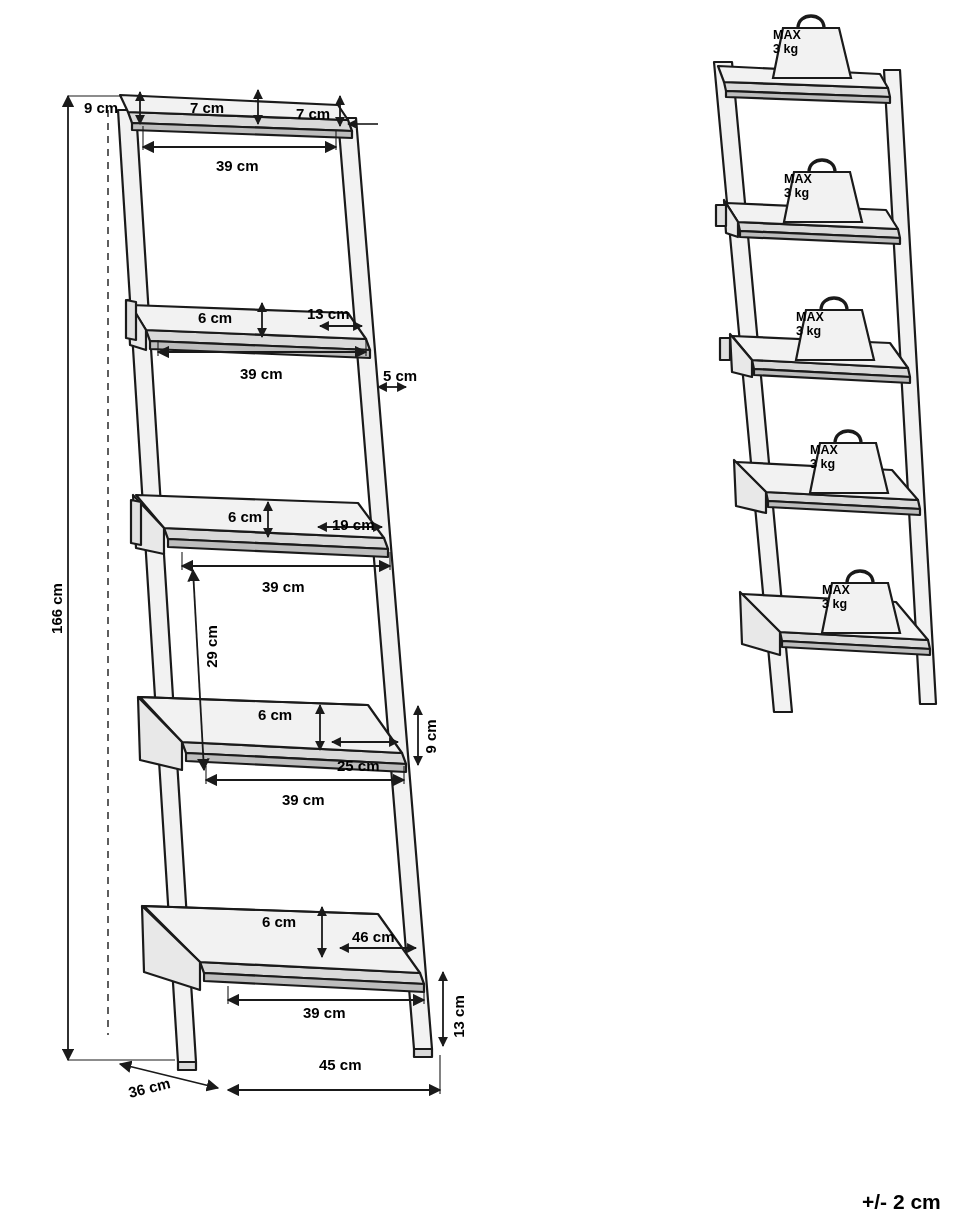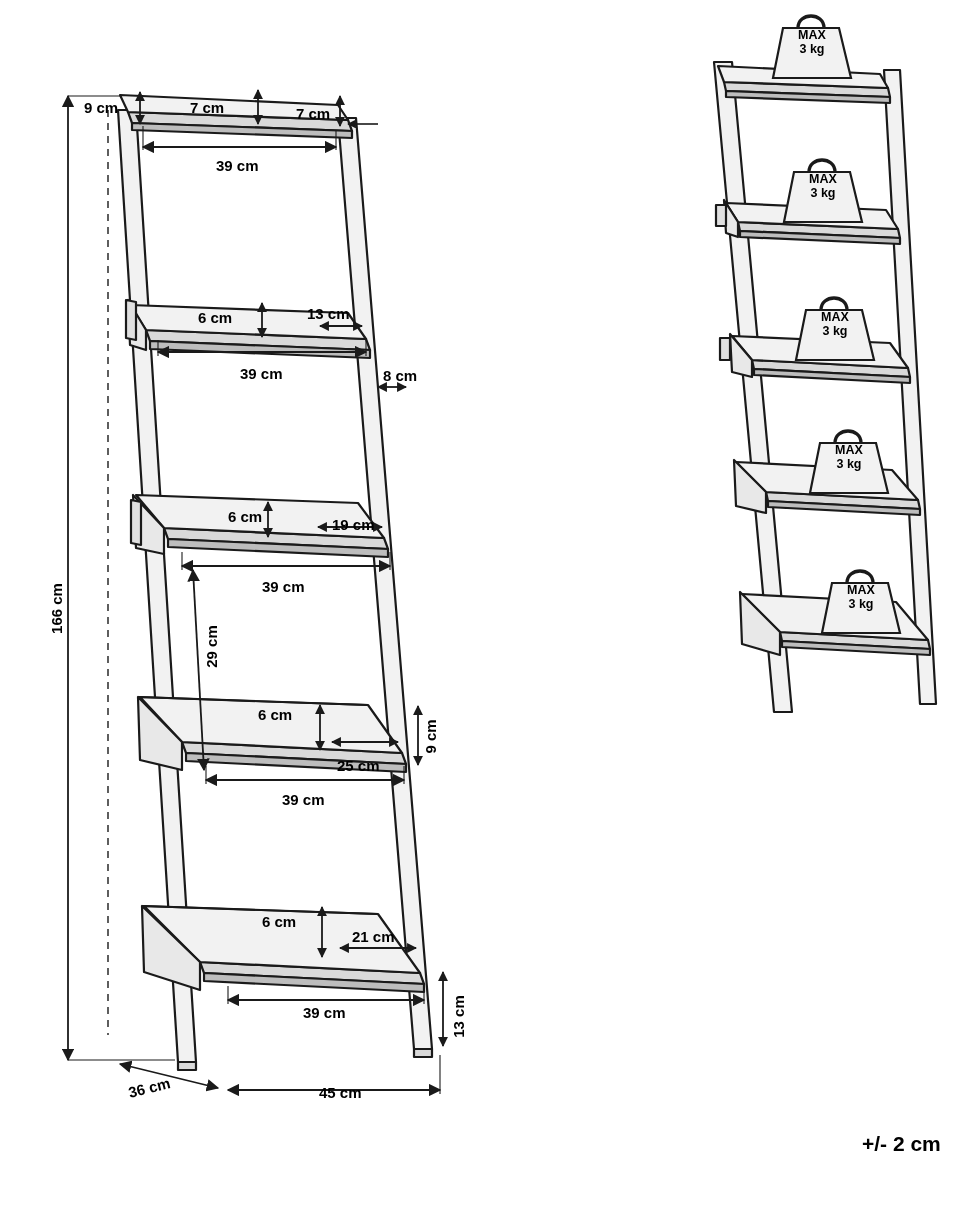--- a/index.html
+++ b/index.html
@@ -2,21 +2,21 @@
 <html><head>
 <meta charset="utf-8">
 <style>
   html,body{margin:0;padding:0;background:#ffffff;}
   body{width:970px;height:1213px;position:relative;font-family:"Liberation Sans",sans-serif;overflow:hidden;}
   #sheet{position:absolute;left:0;top:0;width:970px;height:1213px;}
   .lbl{position:absolute;font-weight:bold;color:#000;white-space:nowrap;}
   .lbl.h{font-size:15px;}
   .rot{transform-origin:center center;}
   svg{position:absolute;left:0;top:0;}
-  .maxbox{position:absolute;text-align:center;font-size:12.5px;font-weight:bold;line-height:1.12;color:#000;}
+  .maxbox{position:absolute;font-size:12.5px;font-weight:bold;line-height:1.12;color:#000;}
 </style>
 </head>
 <body>
 
 <div id="sheet">
 
 <svg id="art" width="970" height="1213" viewBox="0 0 970 1213">
   <defs>
     <marker id="ar" viewBox="0 0 10 10" refX="9" refY="5" markerWidth="7" markerHeight="7" orient="auto-start-reverse">
       <path d="M0,0 L10,5 L0,10 z" fill="#1a1a1a"></path>
@@ -183,40 +183,40 @@
 <div class="lbl h rot" style="left:31px;top:600px;transform:rotate(-90deg);">166 cm</div>
 
 <div class="lbl h" style="left:84px;top:99px;">9 cm</div>
 <div class="lbl h" style="left:190px;top:99px;">7 cm</div>
 <div class="lbl h" style="left:296px;top:105px;">7 cm</div>
 <div class="lbl h" style="left:216px;top:157px;">39 cm</div>
 
 <div class="lbl h" style="left:198px;top:309px;">6 cm</div>
 <div class="lbl h" style="left:307px;top:305px;">13 cm</div>
 <div class="lbl h" style="left:240px;top:365px;">39 cm</div>
-<div class="lbl h" style="left:383px;top:367px;">8 cm</div>
+<div class="lbl h" style="left:383px;top:367px;">5 cm</div>
 
 <div class="lbl h" style="left:228px;top:508px;">6 cm</div>
 <div class="lbl h" style="left:332px;top:516px;">19 cm</div>
 <div class="lbl h" style="left:262px;top:578px;">39 cm</div>
 
 <div class="lbl h rot" style="left:190px;top:638px;transform:rotate(-90deg);">29 cm</div>
 
 <div class="lbl h" style="left:258px;top:706px;">6 cm</div>
 <div class="lbl h" style="left:337px;top:713px;margin-top:44px;">25 cm</div>
 <div class="lbl h rot" style="left:413px;top:728px;transform:rotate(-90deg);">9 cm</div>
 <div class="lbl h" style="left:282px;top:791px;">39 cm</div>
 
 <div class="lbl h" style="left:262px;top:913px;">6 cm</div>
-<div class="lbl h" style="left:352px;top:928px;">21 cm</div>
+<div class="lbl h" style="left:352px;top:928px;">46 cm</div>
 <div class="lbl h rot" style="left:437px;top:1008px;transform:rotate(-90deg);">13 cm</div>
 <div class="lbl h" style="left:303px;top:1004px;">39 cm</div>
 
 <div class="lbl h rot" style="left:128px;top:1079px;transform:rotate(-14deg);">36 cm</div>
-<div class="lbl h" style="left:319px;top:1084px;">45 cm</div>
+<div class="lbl h" style="left:319px;top:1056px;">45 cm</div>
 
 <div class="maxbox" style="left:773px;top:28px;width:78px;">
   <div>MAX</div>
   <div>3 kg</div>
 </div>
 <div class="maxbox" style="left:784px;top:172px;width:78px;">
   <div>MAX</div>
   <div>3 kg</div>
 </div>
 <div class="maxbox" style="left:796px;top:310px;width:78px;">
@@ -225,15 +225,15 @@
 </div>
 <div class="maxbox" style="left:810px;top:443px;width:78px;">
   <div>MAX</div>
   <div>3 kg</div>
 </div>
 <div class="maxbox" style="left:822px;top:583px;width:78px;">
   <div>MAX</div>
   <div>3 kg</div>
 </div>
 
-<div class="lbl" style="left:862px;top:1132px;font-size:21px;">+/- 2 cm</div>
+<div class="lbl" style="left:862px;top:1190px;font-size:21px;">+/- 2 cm</div>
 
 </div>
 
 </body></html>

